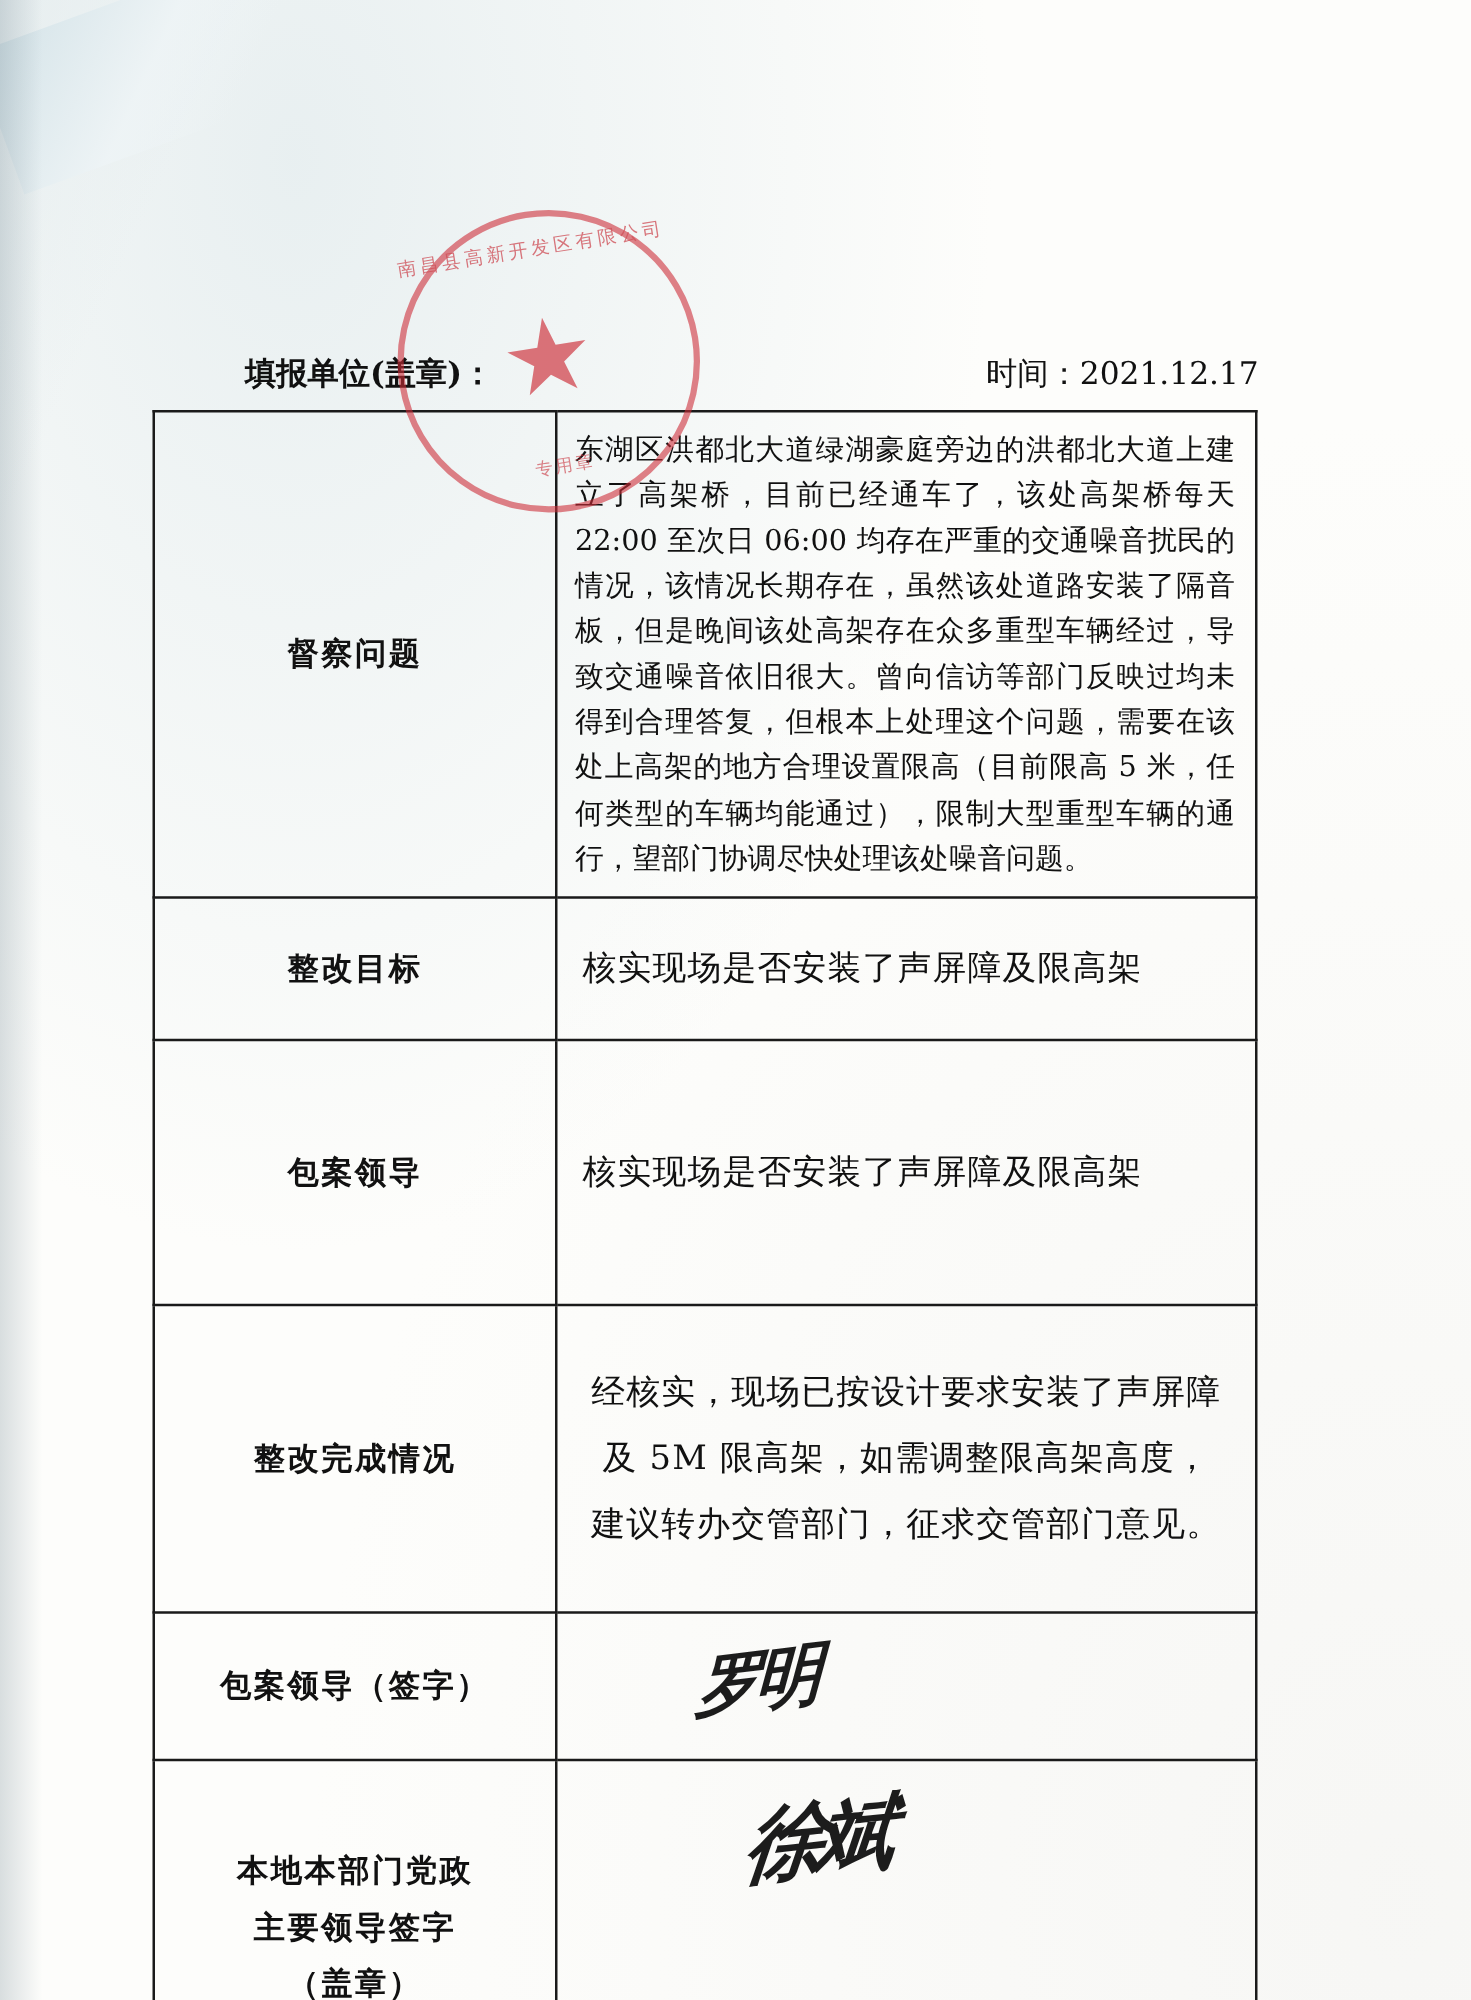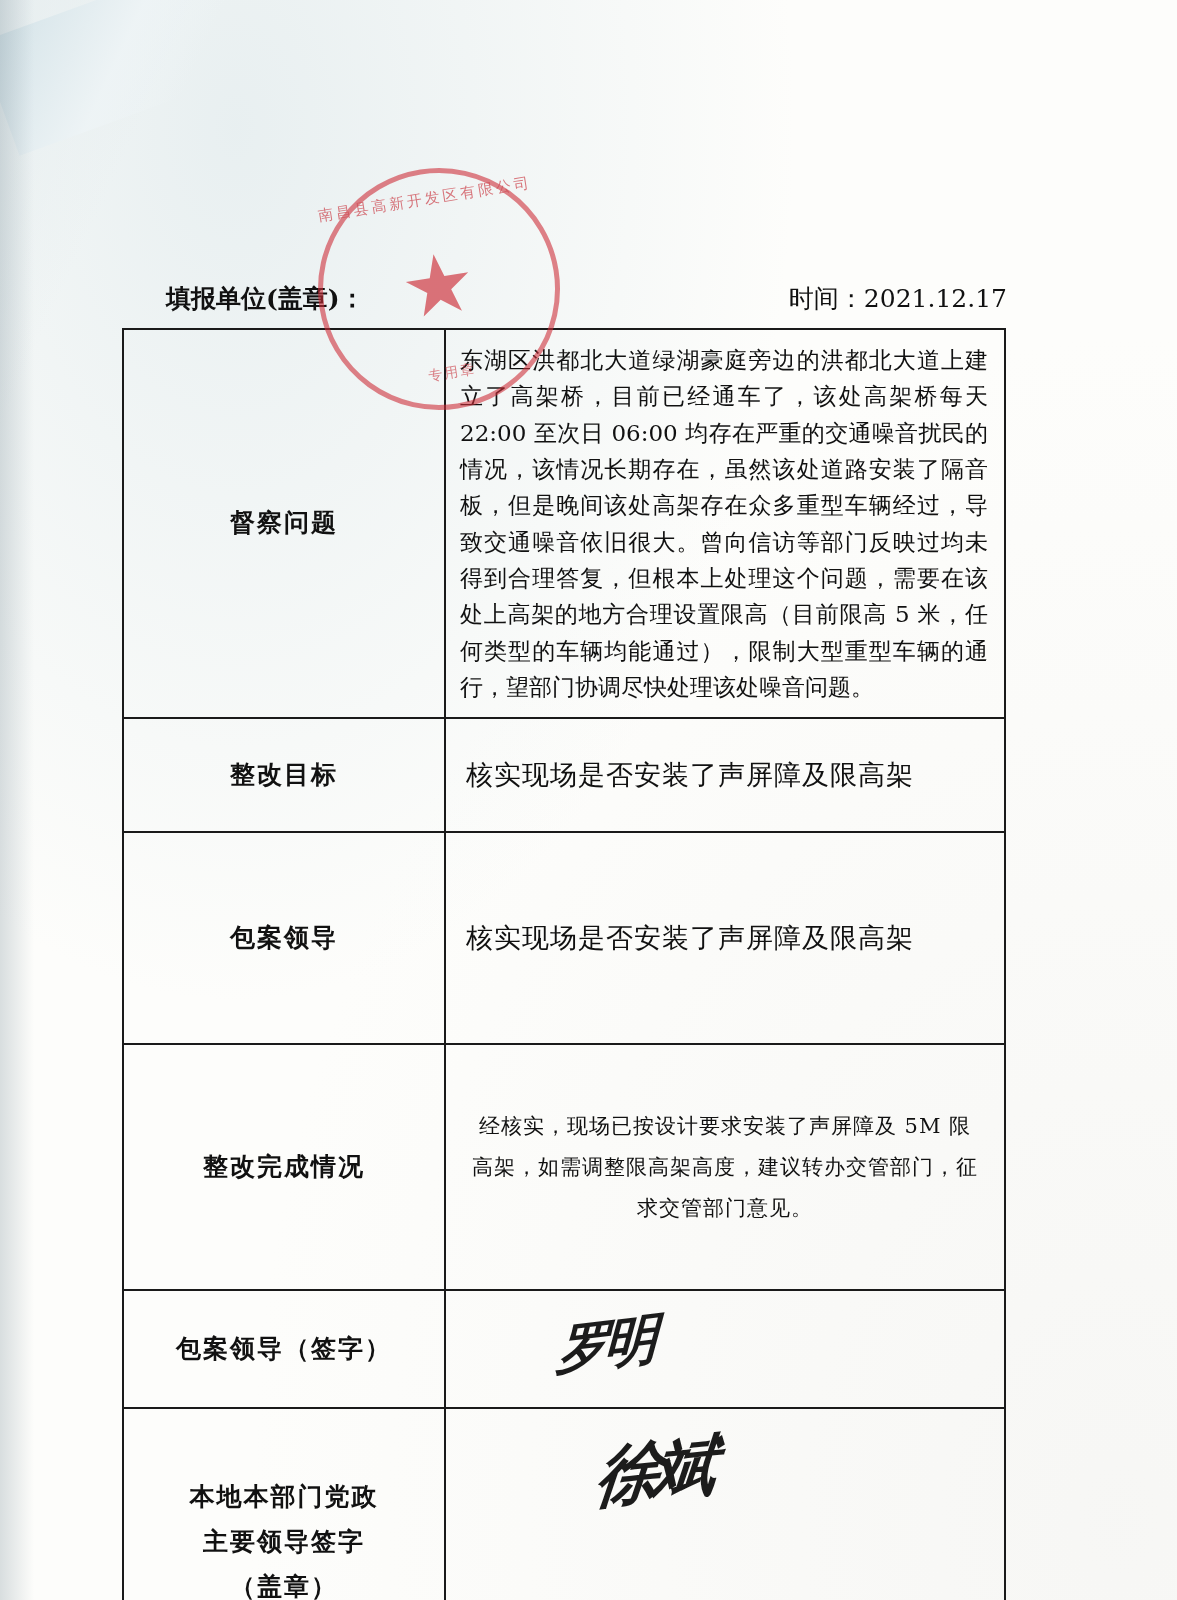--- a/index.html
+++ b/index.html
@@ -70,21 +70,21 @@
     position: absolute;
     top: 282px;
     left: 150px;
     right: 140px;
     height: 40px;
     font-size: 25px;
     font-weight: bold;
   }
   .meta-left {
     position: absolute;
-    left: 16px;
+    left: 46px;
     top: 0;
     white-space: nowrap;
   }
   .meta-right {
     position: absolute;
     right: 30px;
     top: 0;
     white-space: nowrap;
     font-weight: normal;
   }
@@ -167,21 +167,21 @@
     font-size: 27px;
     letter-spacing: 1px;
   }
   td.value.para {
     text-align: justify;
     font-size: 23px;
     line-height: 1.58;
     padding: 12px 16px 12px 14px;
   }
   td.value.big {
-    font-size: 21px;
+    font-size: 27px;
     line-height: 1.95;
     text-align: center;
     letter-spacing: 1px;
     padding: 18px 26px;
   }
   .label-multiline {
     display: block;
   }
   .label-multiline span {
     display: block;

